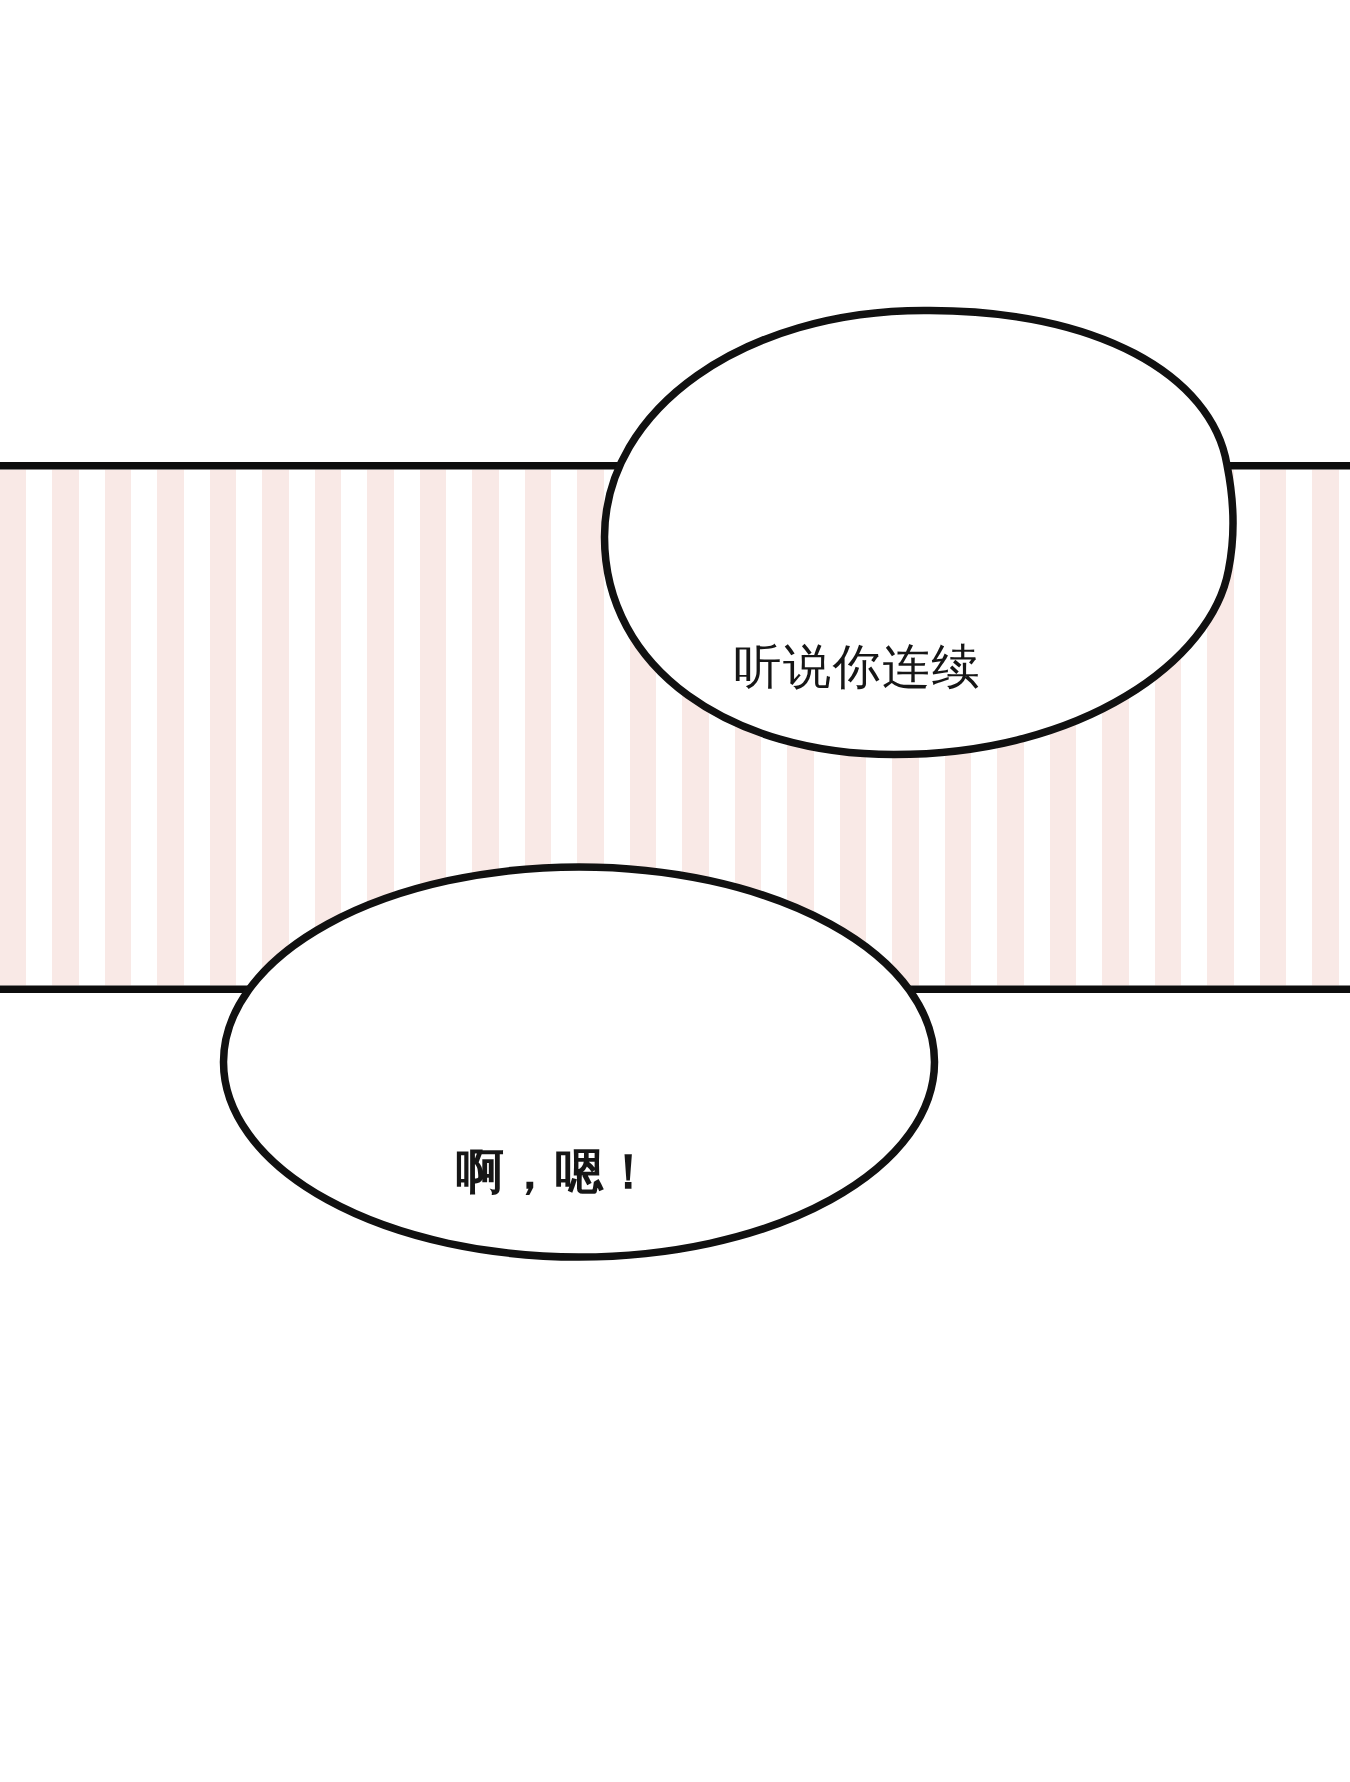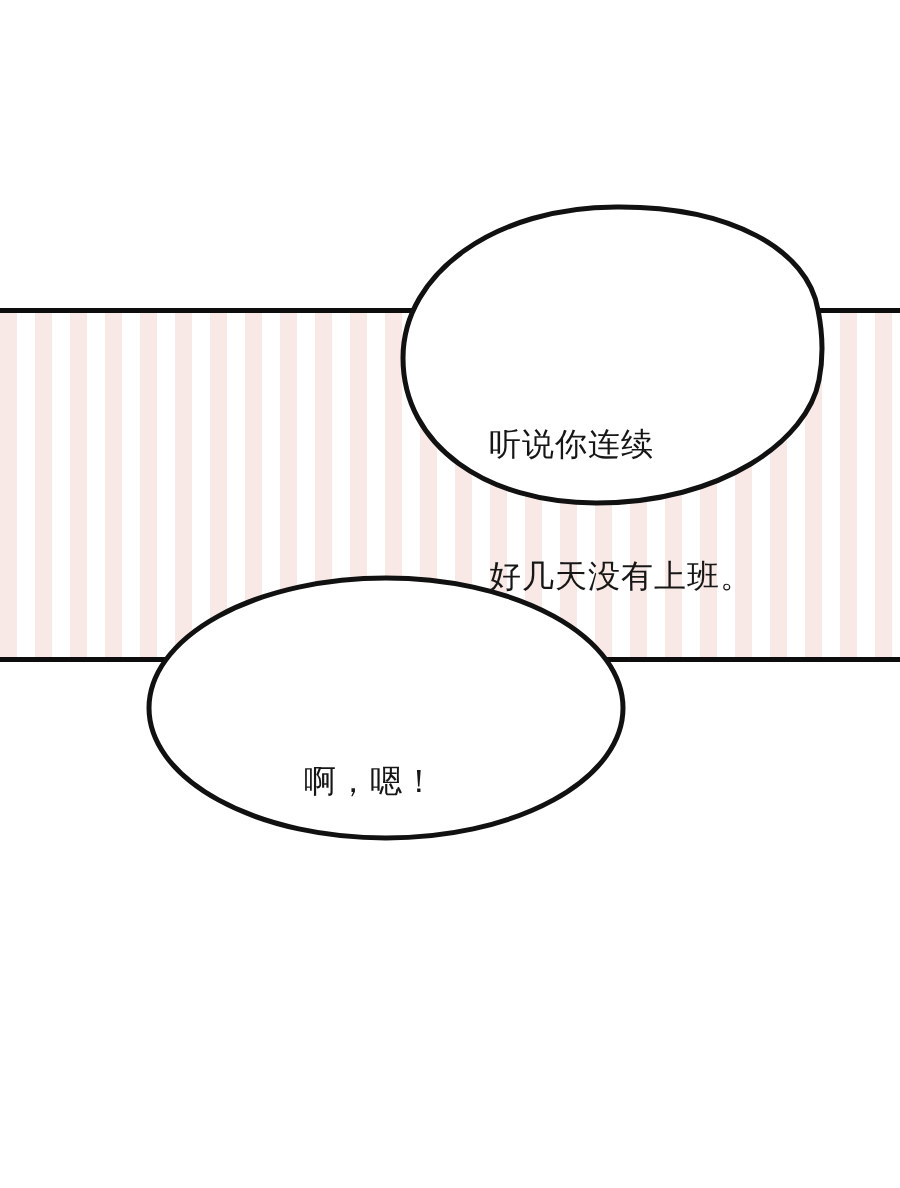--- a/index.html
+++ b/index.html
@@ -31,43 +31,42 @@
     display: block;
   }
   .bubble-text {
     position: absolute;
     color: #161616;
     font-size: 32px;
     line-height: 44px;
     letter-spacing: 1px;
     white-space: pre;
   }
-  .bubble-text .line { height: 44px; }
+  .bubble-text .line { height: 44px; text-align: center; }
   #bubble-top-text    { left: 489px; top: 334px; }
-  #bubble-bottom-text { left: 304px; top: 671px; }
+  #bubble-bottom-text { left: 304px; top: 671px; font-weight: bold; }
 </style>
 </head>
 <body style="background: rgb(255, 255, 255);">
 
 <div class="page">
 
   <div class="band" style="background: repeating-linear-gradient(90deg, rgb(249, 233, 230) 0px, rgb(249, 233, 230) 17.5px, rgb(255, 255, 255) 17.5px, rgb(255, 255, 255) 35px); border-top-color: rgb(13, 13, 13); border-bottom-color: rgb(13, 13, 13);"></div>
 
   <svg class="bubbles-layer" width="900" height="1188" viewBox="0 0 900 1188">
     <path class="bubble-shape" d="M 403 358
              C 403 272 497 207 616 207
              C 731 206 808 250 818 310
              C 823 335 823 360 819 380
              C 808 440 722 503 596 503
              C 487 503 403 446 403 358 Z" fill="#ffffff" stroke="#111111" stroke-width="5"></path>
     <ellipse class="bubble-shape" cx="386" cy="708" rx="237" ry="130" fill="#ffffff" stroke="#111111" stroke-width="5"></ellipse>
   </svg>
 
   <div class="bubble-text" id="bubble-top-text">
     <div class="line">听说你连续</div>
-    <div class="line">好几天没有上班。</div>
   </div>
 
   <div class="bubble-text" id="bubble-bottom-text">
     <div class="line">啊，嗯！</div>
   </div>
 
 </div>
 
 </body></html>

